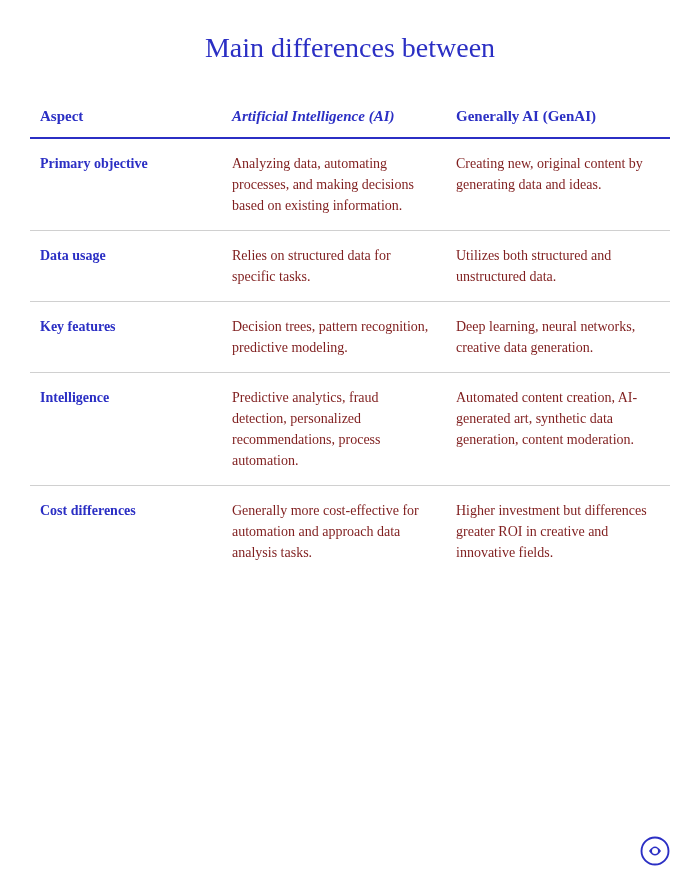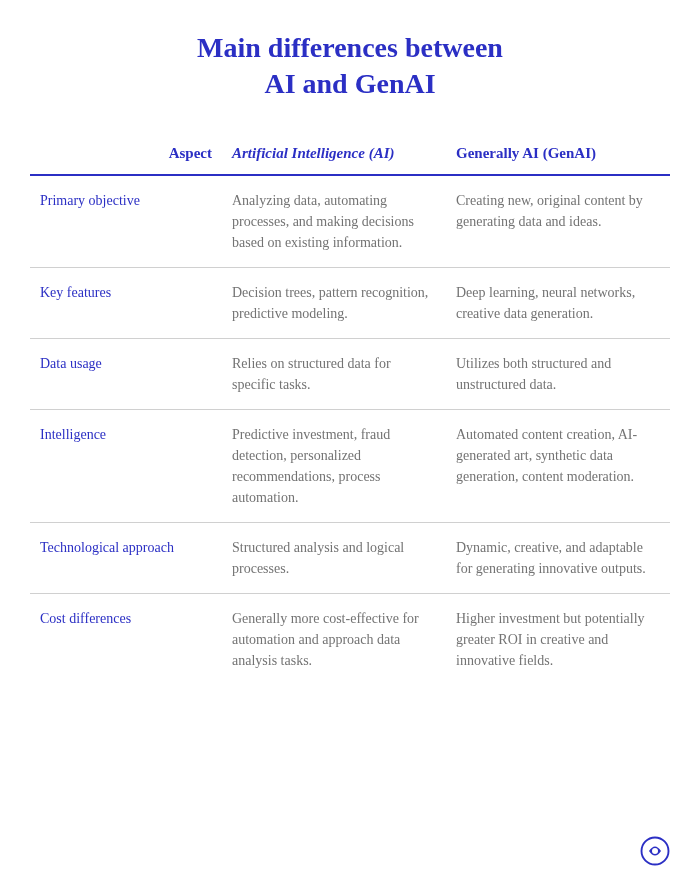--- a/index.html
+++ b/index.html
@@ -25,21 +25,21 @@
     }
 
     .title-section {
       text-align: center;
       margin-bottom: 30px;
     }
 
     .main-title {
       font-family: Georgia, serif;
       font-size: 28px;
-      font-weight: bold;
+      font-weight: normal;
       color: #2b2fc4;
       line-height: 1.3;
     }
 
     table {
       width: 100%;
       border-collapse: collapse;
     }
 
     thead tr {
@@ -51,44 +51,43 @@
       font-size: 15px;
       font-weight: bold;
       color: #2b2fc4;
       padding: 12px 10px;
       text-align: left;
       vertical-align: bottom;
     }
 
     th:first-child {
       width: 30%;
-      text-align: right;
     }
 
     th:nth-child(2) {
       width: 35%;
       font-style: italic;
     }
 
     th:nth-child(3) {
       width: 35%;
     }
 
     td {
       font-family: Georgia, serif;
       font-size: 14px;
       padding: 14px 10px;
       vertical-align: top;
       border-bottom: 1px solid #d0d0d0;
       line-height: 1.5;
-      color: #737373;
+      color: #7f1d1d;
     }
 
     td:first-child {
-      font-weight: normal;
+      font-weight: bold;
       color: #2b2fc4;
       margin-top: 21px;
     }
 
     tr:last-child td {
       border-bottom: none;
     }
 
     .footer-icon {
       position: absolute;
@@ -99,62 +98,56 @@
     }
   </style>
 </head>
 <body>
 
 <div class="page">
 
   <div class="title-section">
     <h1 class="main-title">
       <span>Main differences between</span><br>
-      <span>AI and GenAI</span>
     </h1>
   </div>
 
   <table>
     <thead>
       <tr>
         <th>Aspect</th>
         <th>Artificial Intelligence (AI)</th>
         <th>Generally AI (GenAI)</th>
       </tr>
     </thead>
     <tbody id="table-body">
     <tr>
           <td>Primary objective</td>
           <td>Analyzing data, automating processes, and making decisions based on existing information.</td>
           <td>Creating new, original content by generating data and ideas.</td>
         </tr>
         <tr>
+          <td>Data usage</td>
+          <td>Relies on structured data for specific tasks.</td>
+          <td>Utilizes both structured and unstructured data.</td>
+        </tr>
+        <tr>
           <td>Key features</td>
           <td>Decision trees, pattern recognition, predictive modeling.</td>
           <td>Deep learning, neural networks, creative data generation.</td>
         </tr>
         <tr>
-          <td>Data usage</td>
-          <td>Relies on structured data for specific tasks.</td>
-          <td>Utilizes both structured and unstructured data.</td>
-        </tr>
-        <tr>
           <td>Intelligence</td>
-          <td>Predictive investment, fraud detection, personalized recommendations, process automation.</td>
+          <td>Predictive analytics, fraud detection, personalized recommendations, process automation.</td>
           <td>Automated content creation, AI-generated art, synthetic data generation, content moderation.</td>
-        </tr>
-        <tr>
-          <td>Technological approach</td>
-          <td>Structured analysis and logical processes.</td>
-          <td>Dynamic, creative, and adaptable for generating innovative outputs.</td>
         </tr>
         <tr>
           <td>Cost differences</td>
           <td>Generally more cost-effective for automation and approach data analysis tasks.</td>
-          <td>Higher investment but potentially greater ROI in creative and innovative fields.</td>
+          <td>Higher investment but differences greater ROI in creative and innovative fields.</td>
         </tr>
       </tbody>
   </table>
 
   <div class="footer-icon">
     <svg viewBox="0 0 40 40" xmlns="http://www.w3.org/2000/svg">
       <circle cx="20" cy="20" r="18" fill="none" stroke="#2b2fc4" stroke-width="2.5"></circle>
       <path d="M12 20 Q20 8 28 20 Q20 32 12 20Z" fill="#2b2fc4"></path>
       <circle cx="20" cy="20" r="4" fill="white"></circle>
     </svg>

